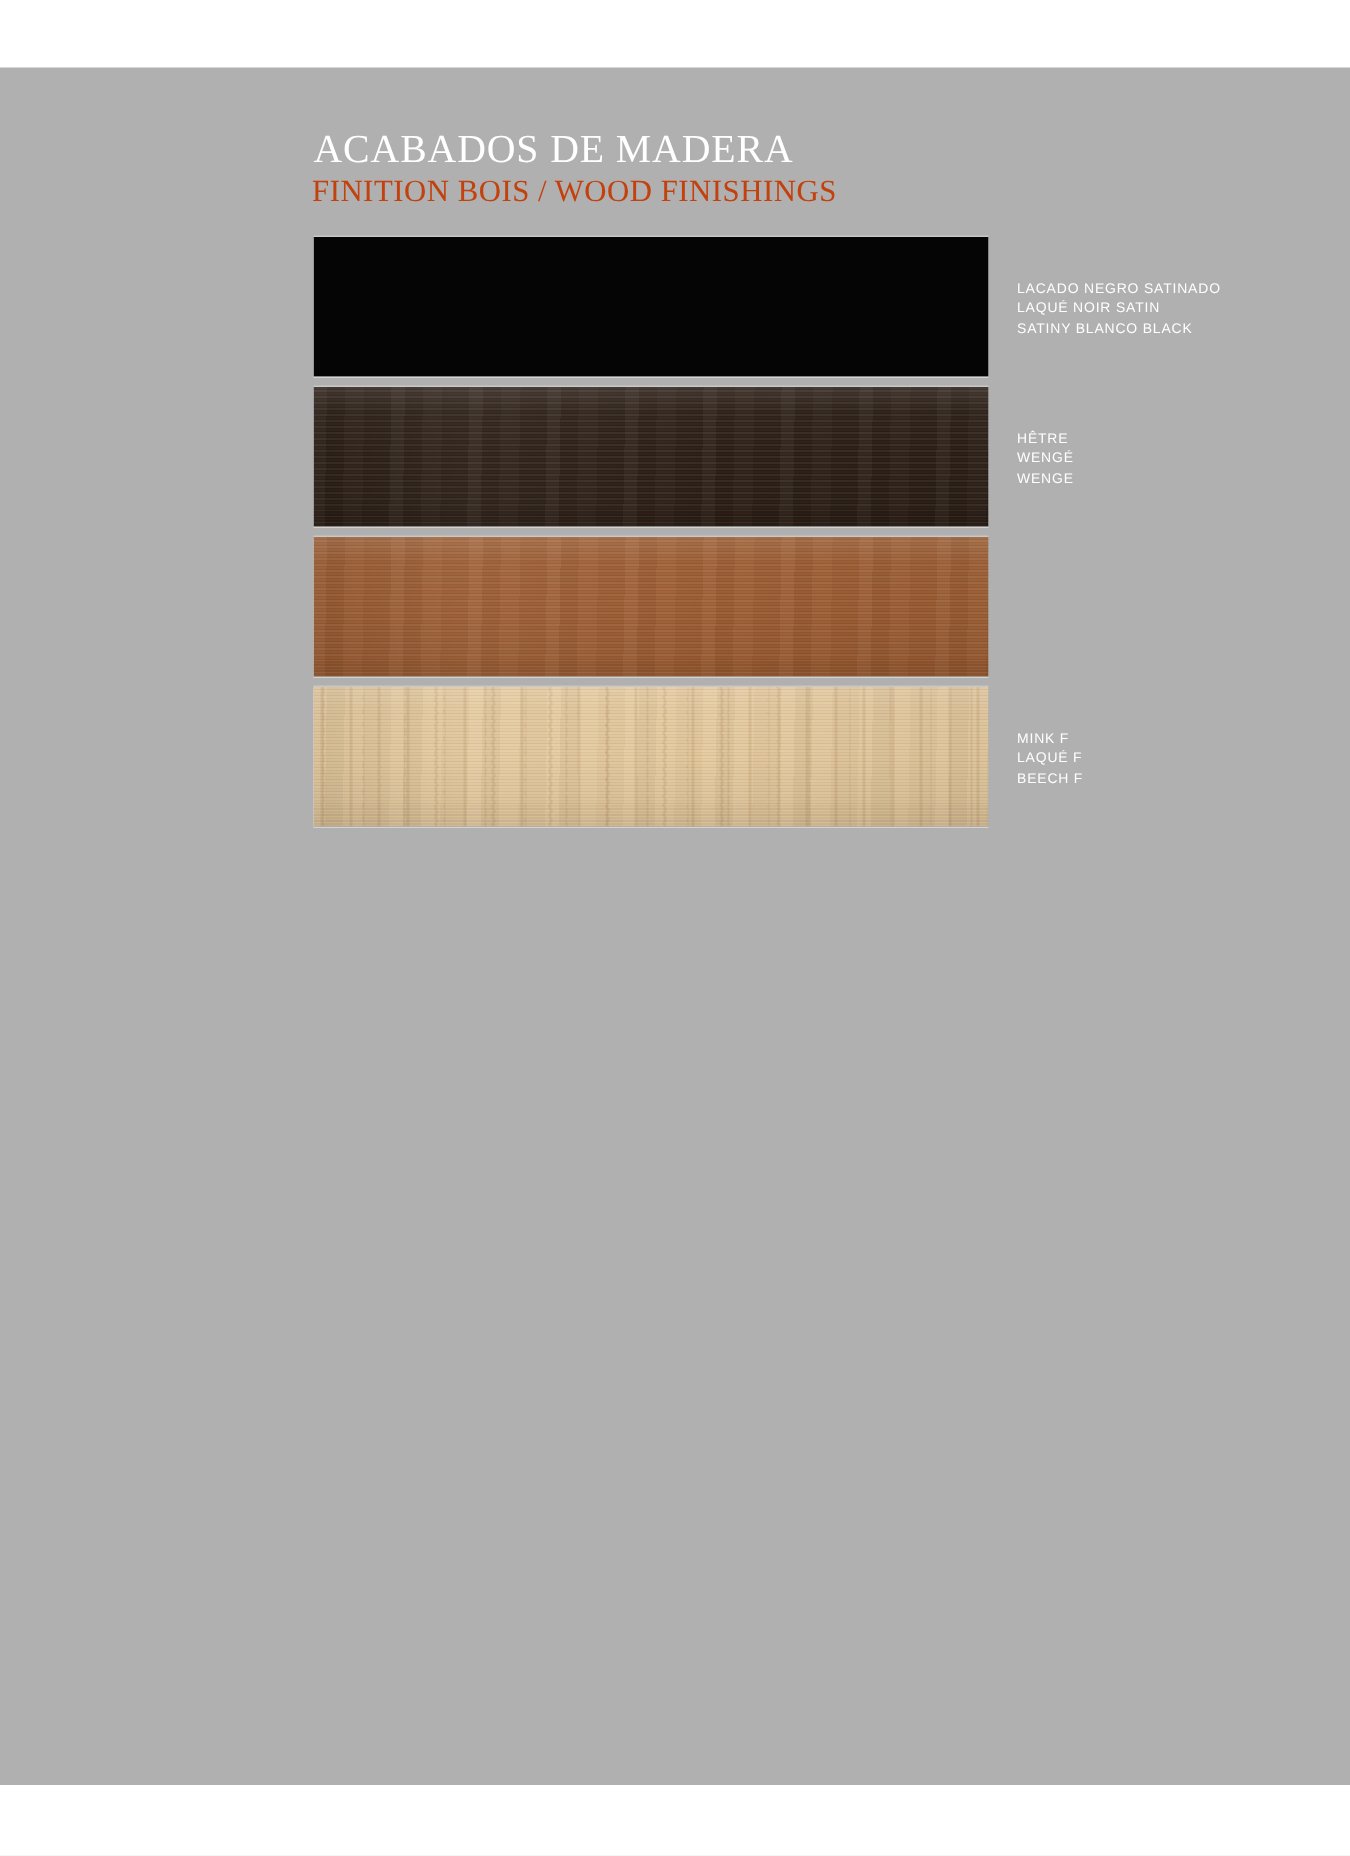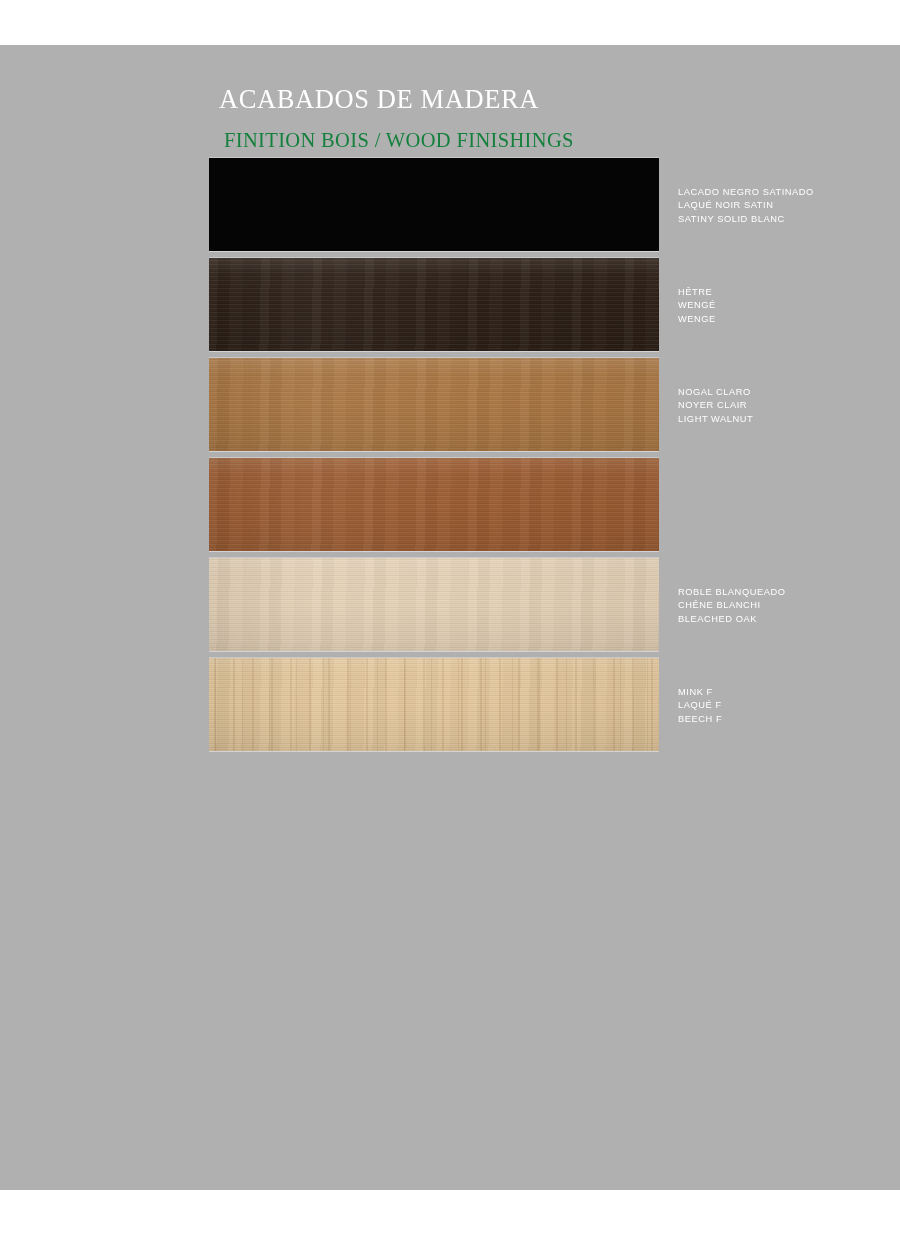--- a/index.html
+++ b/index.html
@@ -37,31 +37,31 @@
     left: 208px;
     top: 86px;
     width: 640px;
   }
   #title-main {
     font-family: "Liberation Serif", serif;
     font-size: 26.5px;
     letter-spacing: 0.6px;
     color: #ffffff;
     line-height: 1.05;
-    margin: 0 0 4px 11px;
+    margin: 0 0 4px 1px;
     font-weight: 400;
     white-space: nowrap;
   }
   #title-sub {
     font-family: "Liberation Serif", serif;
     font-size: 20.5px;
     letter-spacing: 0.35px;
-    color: #15803d;
+    color: #c2410c;
     line-height: 1.05;
-    margin: 16px;
+    margin: 0;
     font-weight: 400;
     white-space: nowrap;
   }
 
   
   #swatch-list {
     position: absolute;
     left: 0;
     top: 158px;
     width: 788px;
@@ -201,68 +201,42 @@
 
   <div id="swatch-list">
       <div class="finish-row">
         <div class="swatch solid gloss">
           <div class="base" style="background: rgb(5, 5, 5);"></div>
           <div class="sheen"></div>
         </div>
         <div class="names">
           <div>LACADO NEGRO SATINADO</div>
           <div>LAQUÉ NOIR SATIN</div>
-          <div>SATINY SOLID BLANC</div>
+          <div>SATINY BLANCO BLACK</div>
         </div>
       </div>
       <div class="finish-row">
         <div class="swatch">
           <div class="base" style="background: rgb(43, 30, 21);"></div>
           <div class="grain"></div>
           <div class="streaks"></div>
           <div class="sheen"></div>
         </div>
         <div class="names">
           <div>HÊTRE</div>
           <div>WENGÉ</div>
           <div>WENGE</div>
         </div>
       </div>
       <div class="finish-row">
         <div class="swatch">
-          <div class="base" style="background: rgb(171, 119, 66);"></div>
-          <div class="grain"></div>
-          <div class="streaks"></div>
-          <div class="sheen"></div>
-        </div>
-        <div class="names">
-          <div>NOGAL CLARO</div>
-          <div>NOYER CLAIR</div>
-          <div>LIGHT WALNUT</div>
-        </div>
-      </div>
-      <div class="finish-row">
-        <div class="swatch">
           <div class="base" style="background: rgb(156, 92, 49);"></div>
           <div class="grain"></div>
           <div class="streaks"></div>
           <div class="sheen"></div>
-        </div>
-      </div>
-      <div class="finish-row">
-        <div class="swatch">
-          <div class="base" style="background: rgb(230, 210, 183);"></div>
-          <div class="grain"></div>
-          <div class="streaks"></div>
-          <div class="sheen"></div>
-        </div>
-        <div class="names">
-          <div>ROBLE BLANQUEADO</div>
-          <div>CHÊNE BLANCHI</div>
-          <div>BLEACHED OAK</div>
         </div>
       </div>
       <div class="finish-row">
         <div class="swatch">
           <div class="base" style="background: rgb(228, 200, 156);"></div>
           <div class="grain"></div>
           <div class="streaks"></div>
           <div class="flecks"></div>
           <div class="sheen"></div>
         </div>

